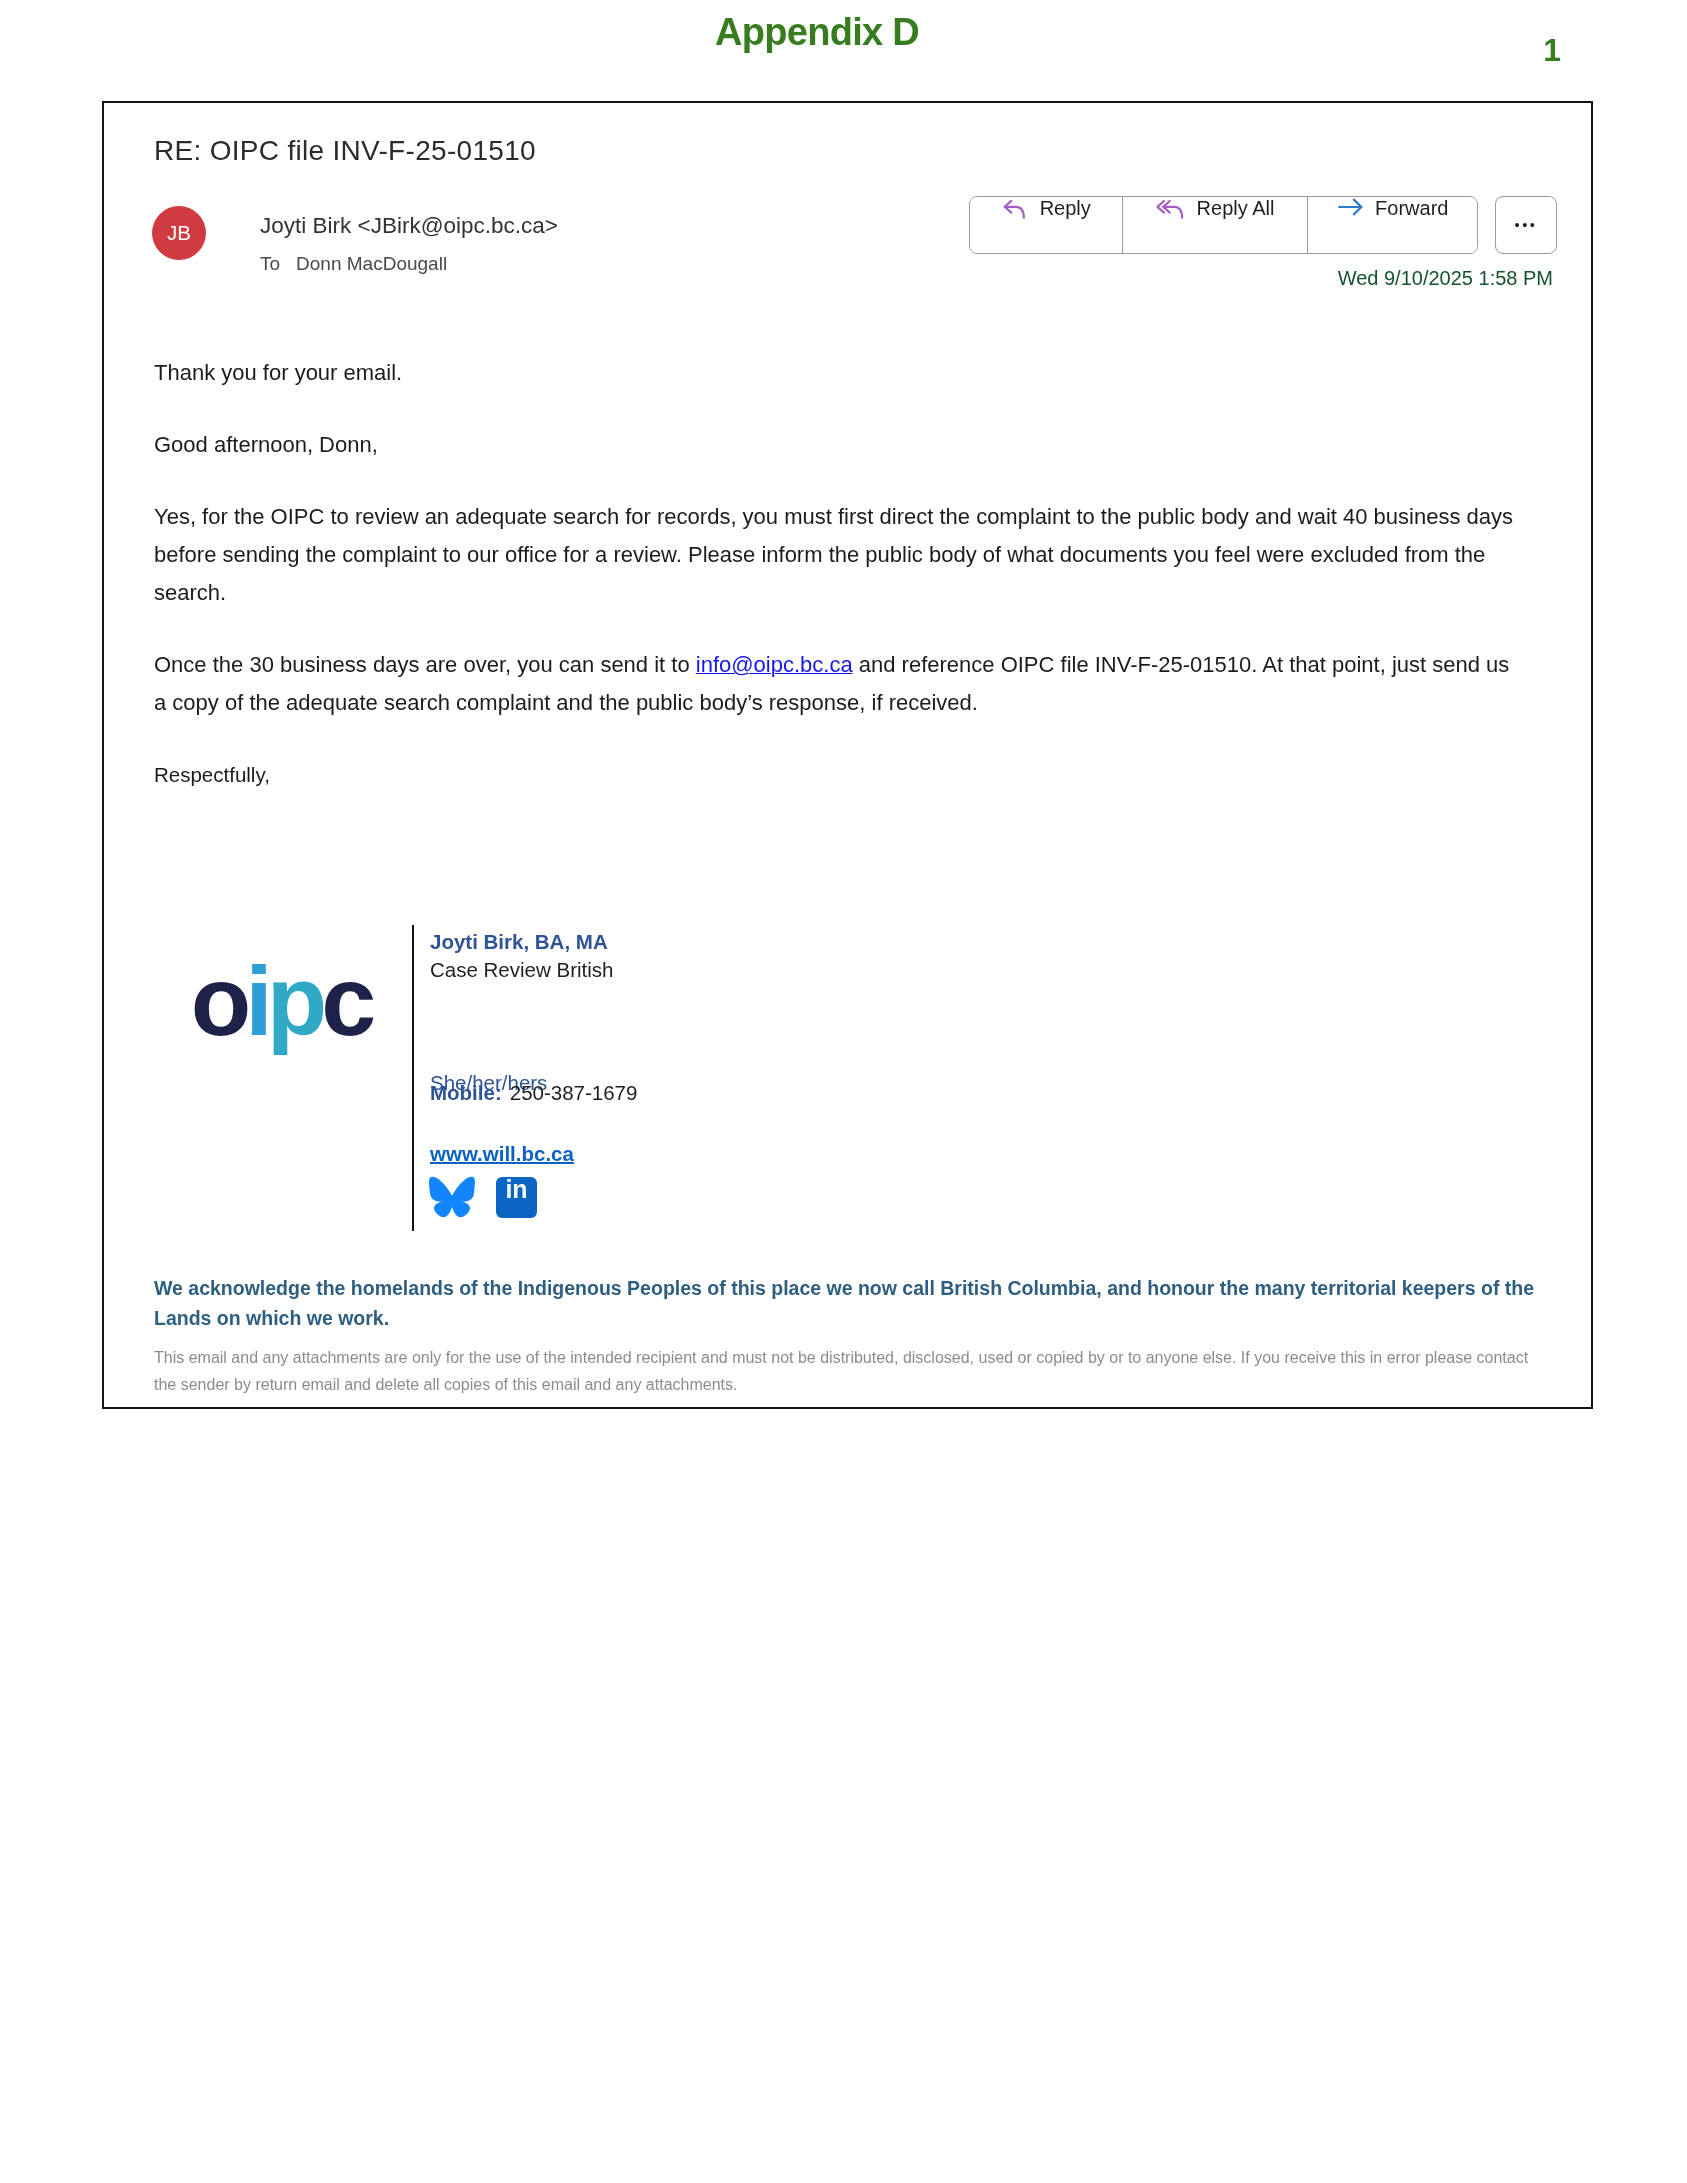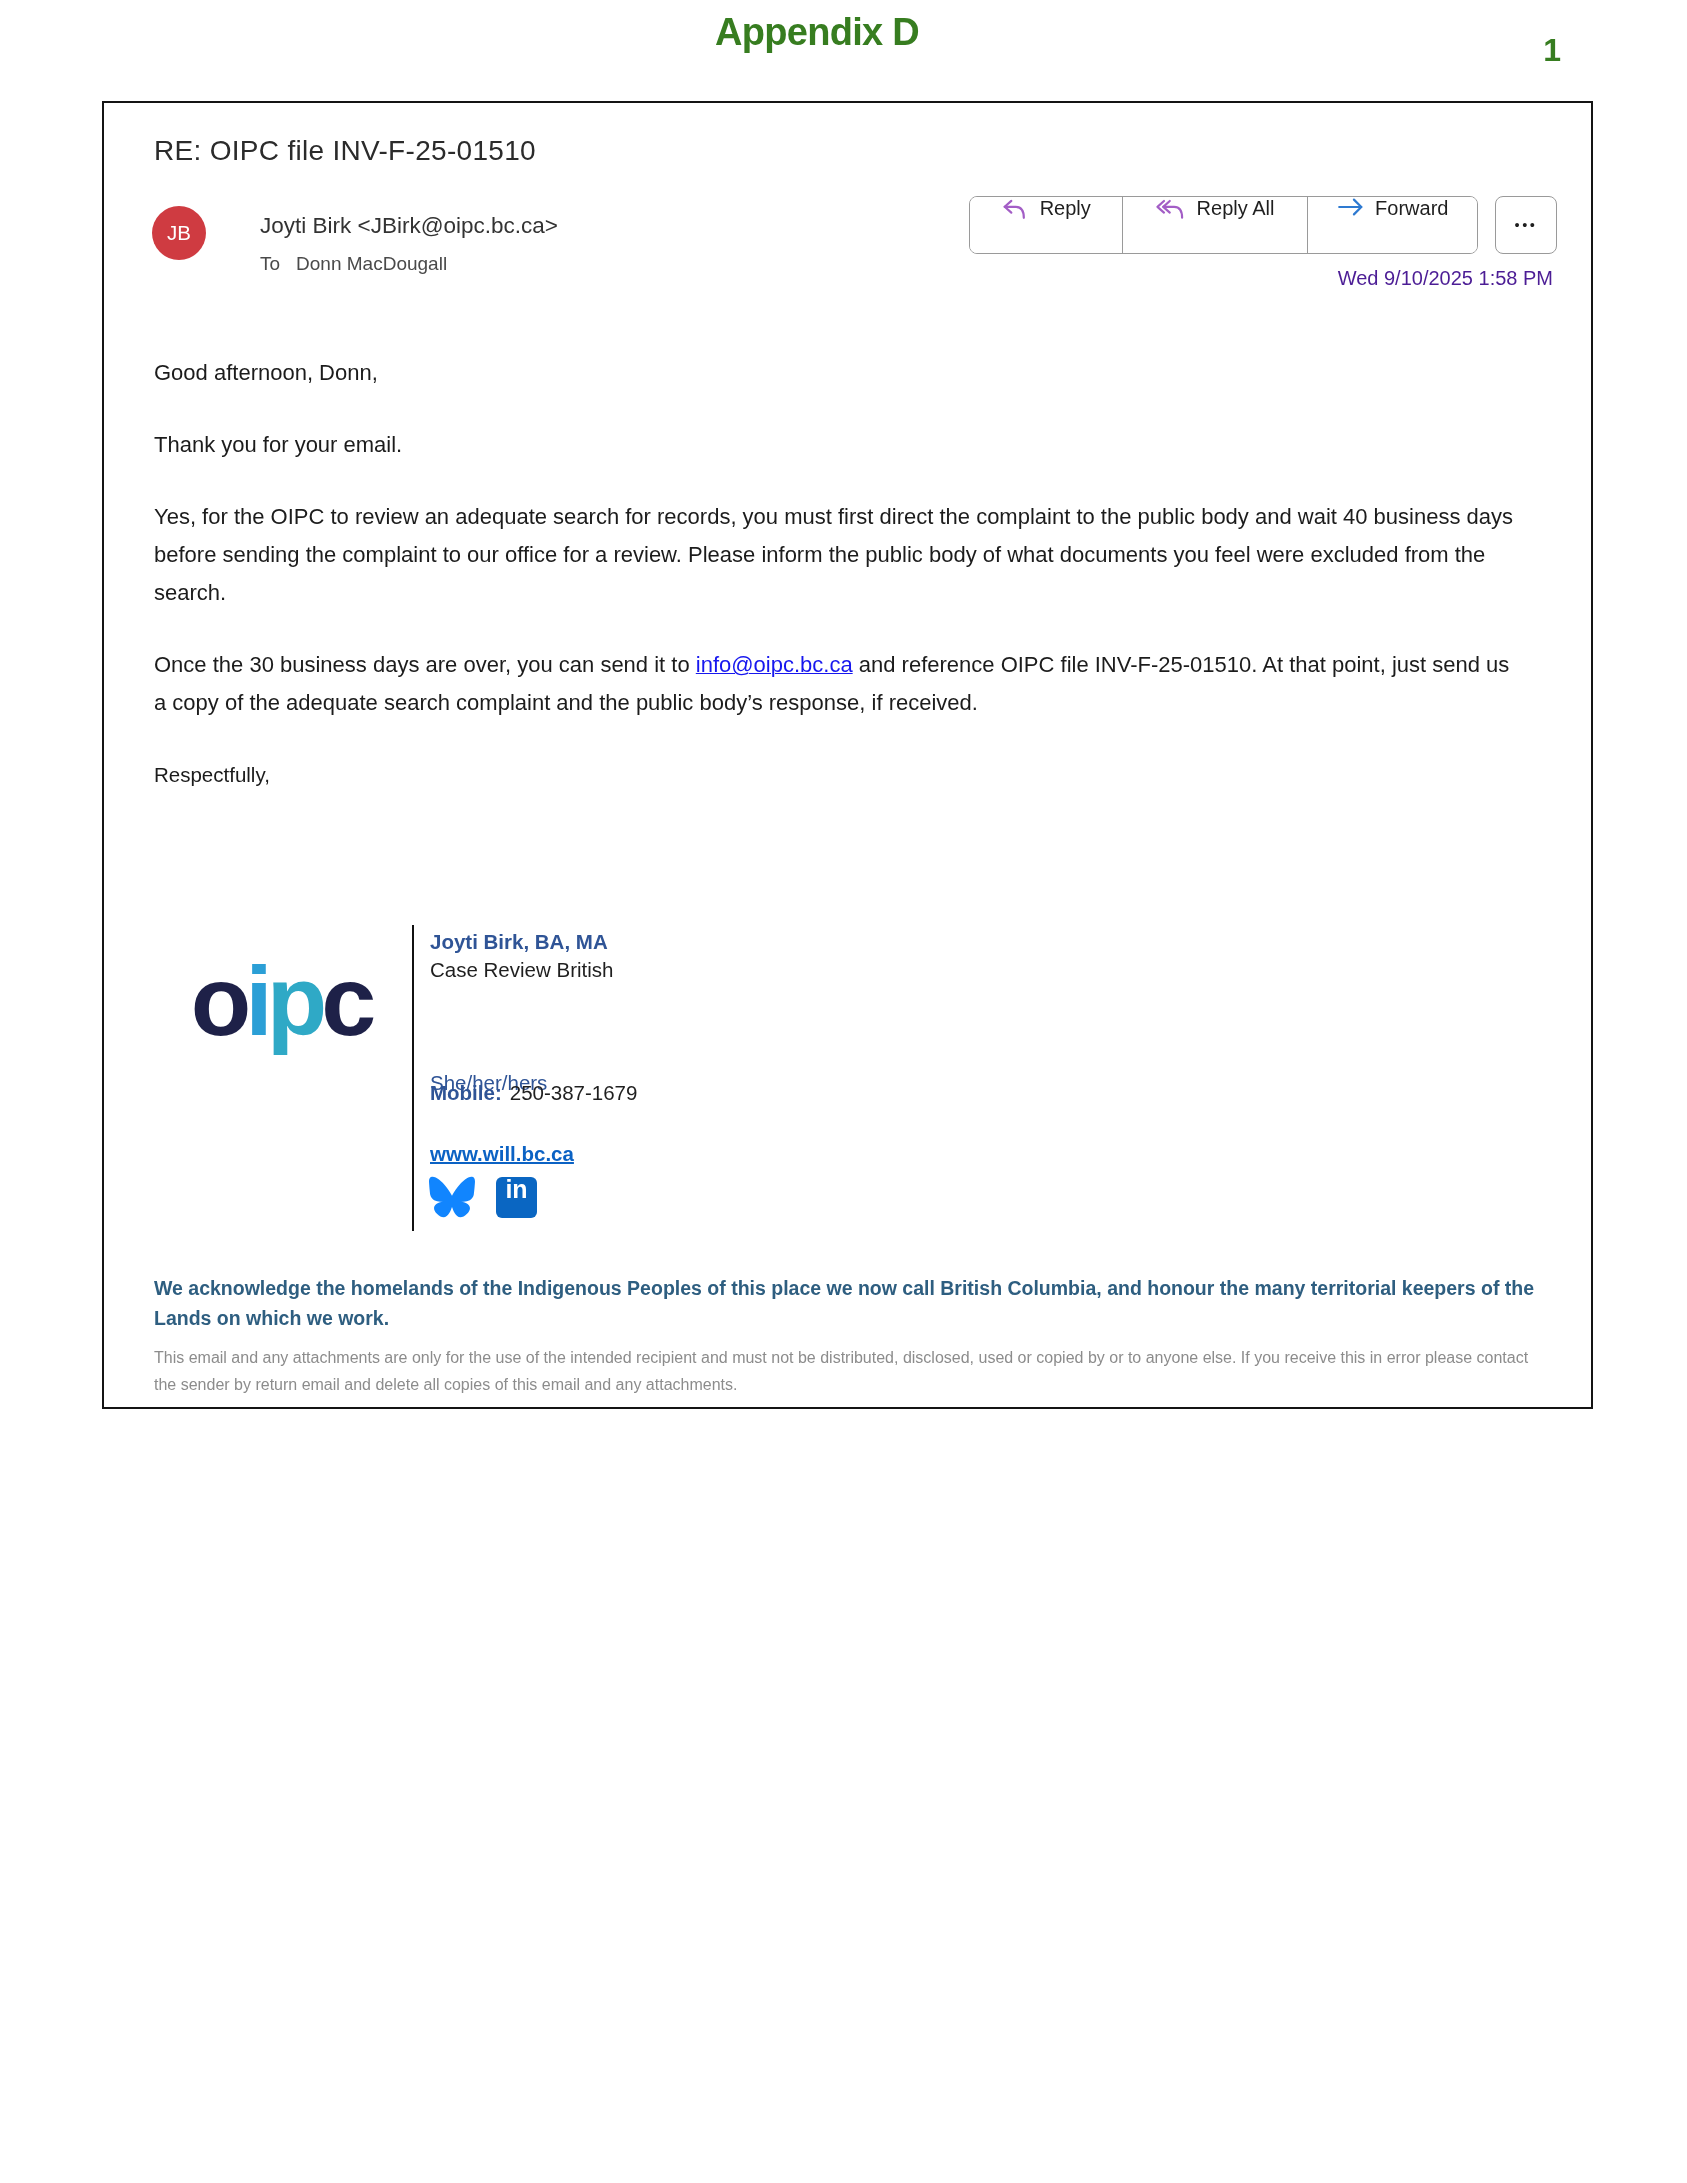--- a/index.html
+++ b/index.html
@@ -69,21 +69,21 @@
   .btn svg { display:block; }
   .more-btn {
     position:absolute; left:1391px; top:93px;
     width:62px; height:58px;
     border:1.3px solid #9a9a9a; border-radius:8px;
     background:#fff; display:flex; align-items:center; justify-content:center;
     font-size:14.6px; letter-spacing:2.6px; color:#1f1f1f; cursor:pointer;
   }
   .timestamp {
     position:absolute; top:164px; right:38px;
-    font-size:20px; color:#4c1d95;
+    font-size:20px; color:#14532d;
   }
   
   .mail-body {
     position:absolute; left:50px; top:251px; width:1368px;
     font-size:22px; line-height:38px; color:#1c1c1c;
   }
   .mail-body p { margin-bottom:34px; }
   .mail-body p.close-line { margin-bottom:71px; }
   .mail-body .signoff { font-size:20.5px; }
   a.body-link {
@@ -200,22 +200,22 @@
     </div>
   </div>
 
   <div class="more-btn">
     <span>•••</span>
   </div>
 
   <div class="timestamp">Wed 9/10/2025 1:58 PM</div>
 
   <div class="mail-body">
+    <p>Thank you for your email.</p>
     <p>Good afternoon, Donn,</p>
-    <p>Thank you for your email.</p>
     <p>Yes, for the OIPC to review an adequate search for records, you must first direct the complaint to the public body and wait 40 business days before sending the complaint to our office for a review. Please inform the public body of what documents you feel were excluded from the search.</p>
     <p><span>Once the 30 business days are over, you can send it to </span><a class="body-link">info@oipc.bc.ca</a><span> and reference OIPC file INV-F-25-01510. At that point, just send us a copy of the adequate search complaint and the public body’s response, if received.</span></p>
     <p class="signoff">Respectfully,</p>
   </div>
 
   <div class="logo"><span class="navy">o</span><span class="blue">i</span><span class="teal">p</span><span class="navy">c</span></div>
 
   <div class="sig-divider"></div>
 
   <div class="sig-name">Joyti Birk, BA, MA</div>

